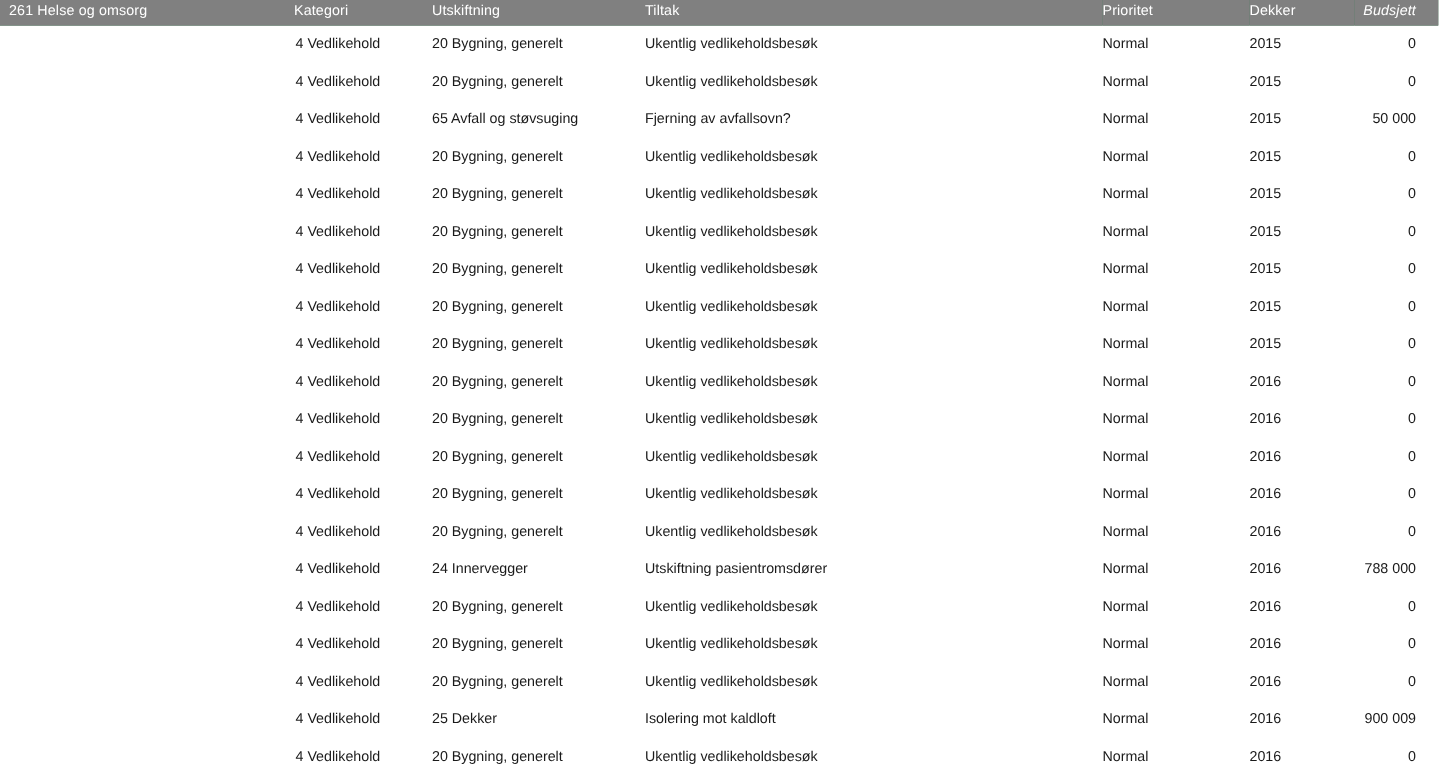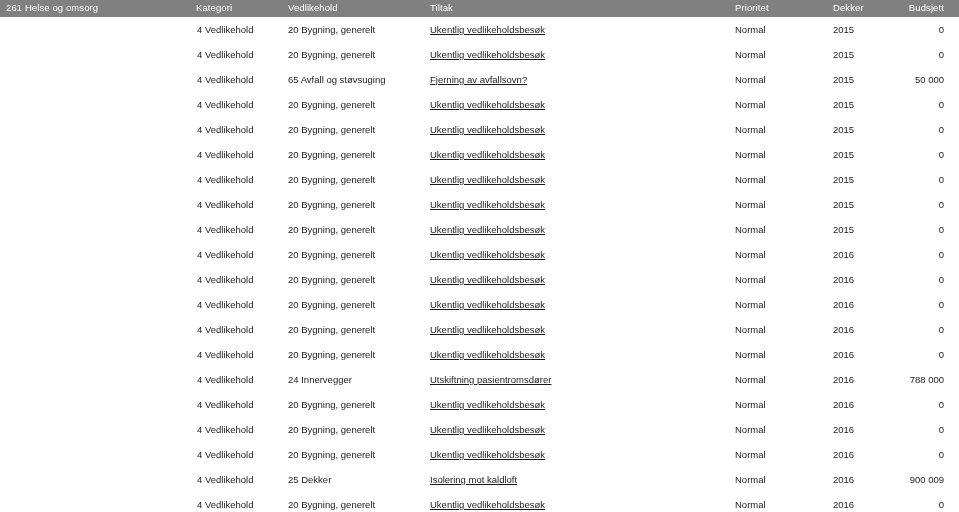--- a/index.html
+++ b/index.html
@@ -35,21 +35,21 @@
     font-weight: normal;
     font-size: 9.5px;
     text-align: left;
     padding: 1px 0 2px 0;
     vertical-align: middle;
     height: 14px;
     line-height: 12px;
     letter-spacing: 0.1px;
   }
   th.group-col { padding-left: 6px; }
-  th.num { text-align: right; padding-right: 15px; }
+  th.num { text-align: right; padding-right: 15px; font-style: italic; }
 
   
   col.c-group { width: 196px; }
   col.c-kat   { width: 92px; }
   col.c-byg   { width: 142px; }
   col.c-tiltak{ width: 305px; }
   col.c-prio  { width: 98px; }
   col.c-start { width: 70px; }
   col.c-budsj { width: 56px; }
 
@@ -58,21 +58,21 @@
   tbody td {
     padding: 0 0 0 0;
     vertical-align: top;
     line-height: 11px;
     font-size: 9.5px;
     color: #1a1a1a;
   }
   tbody td .cellpad { padding-top: 7px; }
   td.kat   { padding-left: 1px; }
   td.byg   { padding-right: 14px; margin-top: 44px; }
-  td.tiltak{ padding-right: 10px; text-decoration: underline; }
+  td.tiltak{ padding-right: 10px; }
   td.prio  { padding-left: 0px; margin-top: 38px; }
   td.start { padding-left: 0px; margin-top: 16px; }
   td.budsj { text-align: right; padding-right: 15px; }
 </style>
 </head>
 <body>
 
 <div id="report">
   <table class="report-table">
     <colgroup>
@@ -81,21 +81,21 @@
         <col class="c-byg">
         <col class="c-tiltak">
       <col class="c-prio">
         <col class="c-start">
         <col class="c-budsj">
     </colgroup>
     <thead>
       <tr class="header-row">
         <th class="group-col">261 Helse og omsorg</th>
         <th>Kategori</th>
-        <th>Vedlikehold</th>
+        <th>Utskiftning</th>
         <th>Tiltak</th>
         <th>Prioritet</th>
         <th>Dekker</th>
         <th class="num">Budsjett</th>
       </tr>
     </thead>
     <tbody id="table-body">
         <tr class="data-row">
           <td></td>
           <td class="kat">

